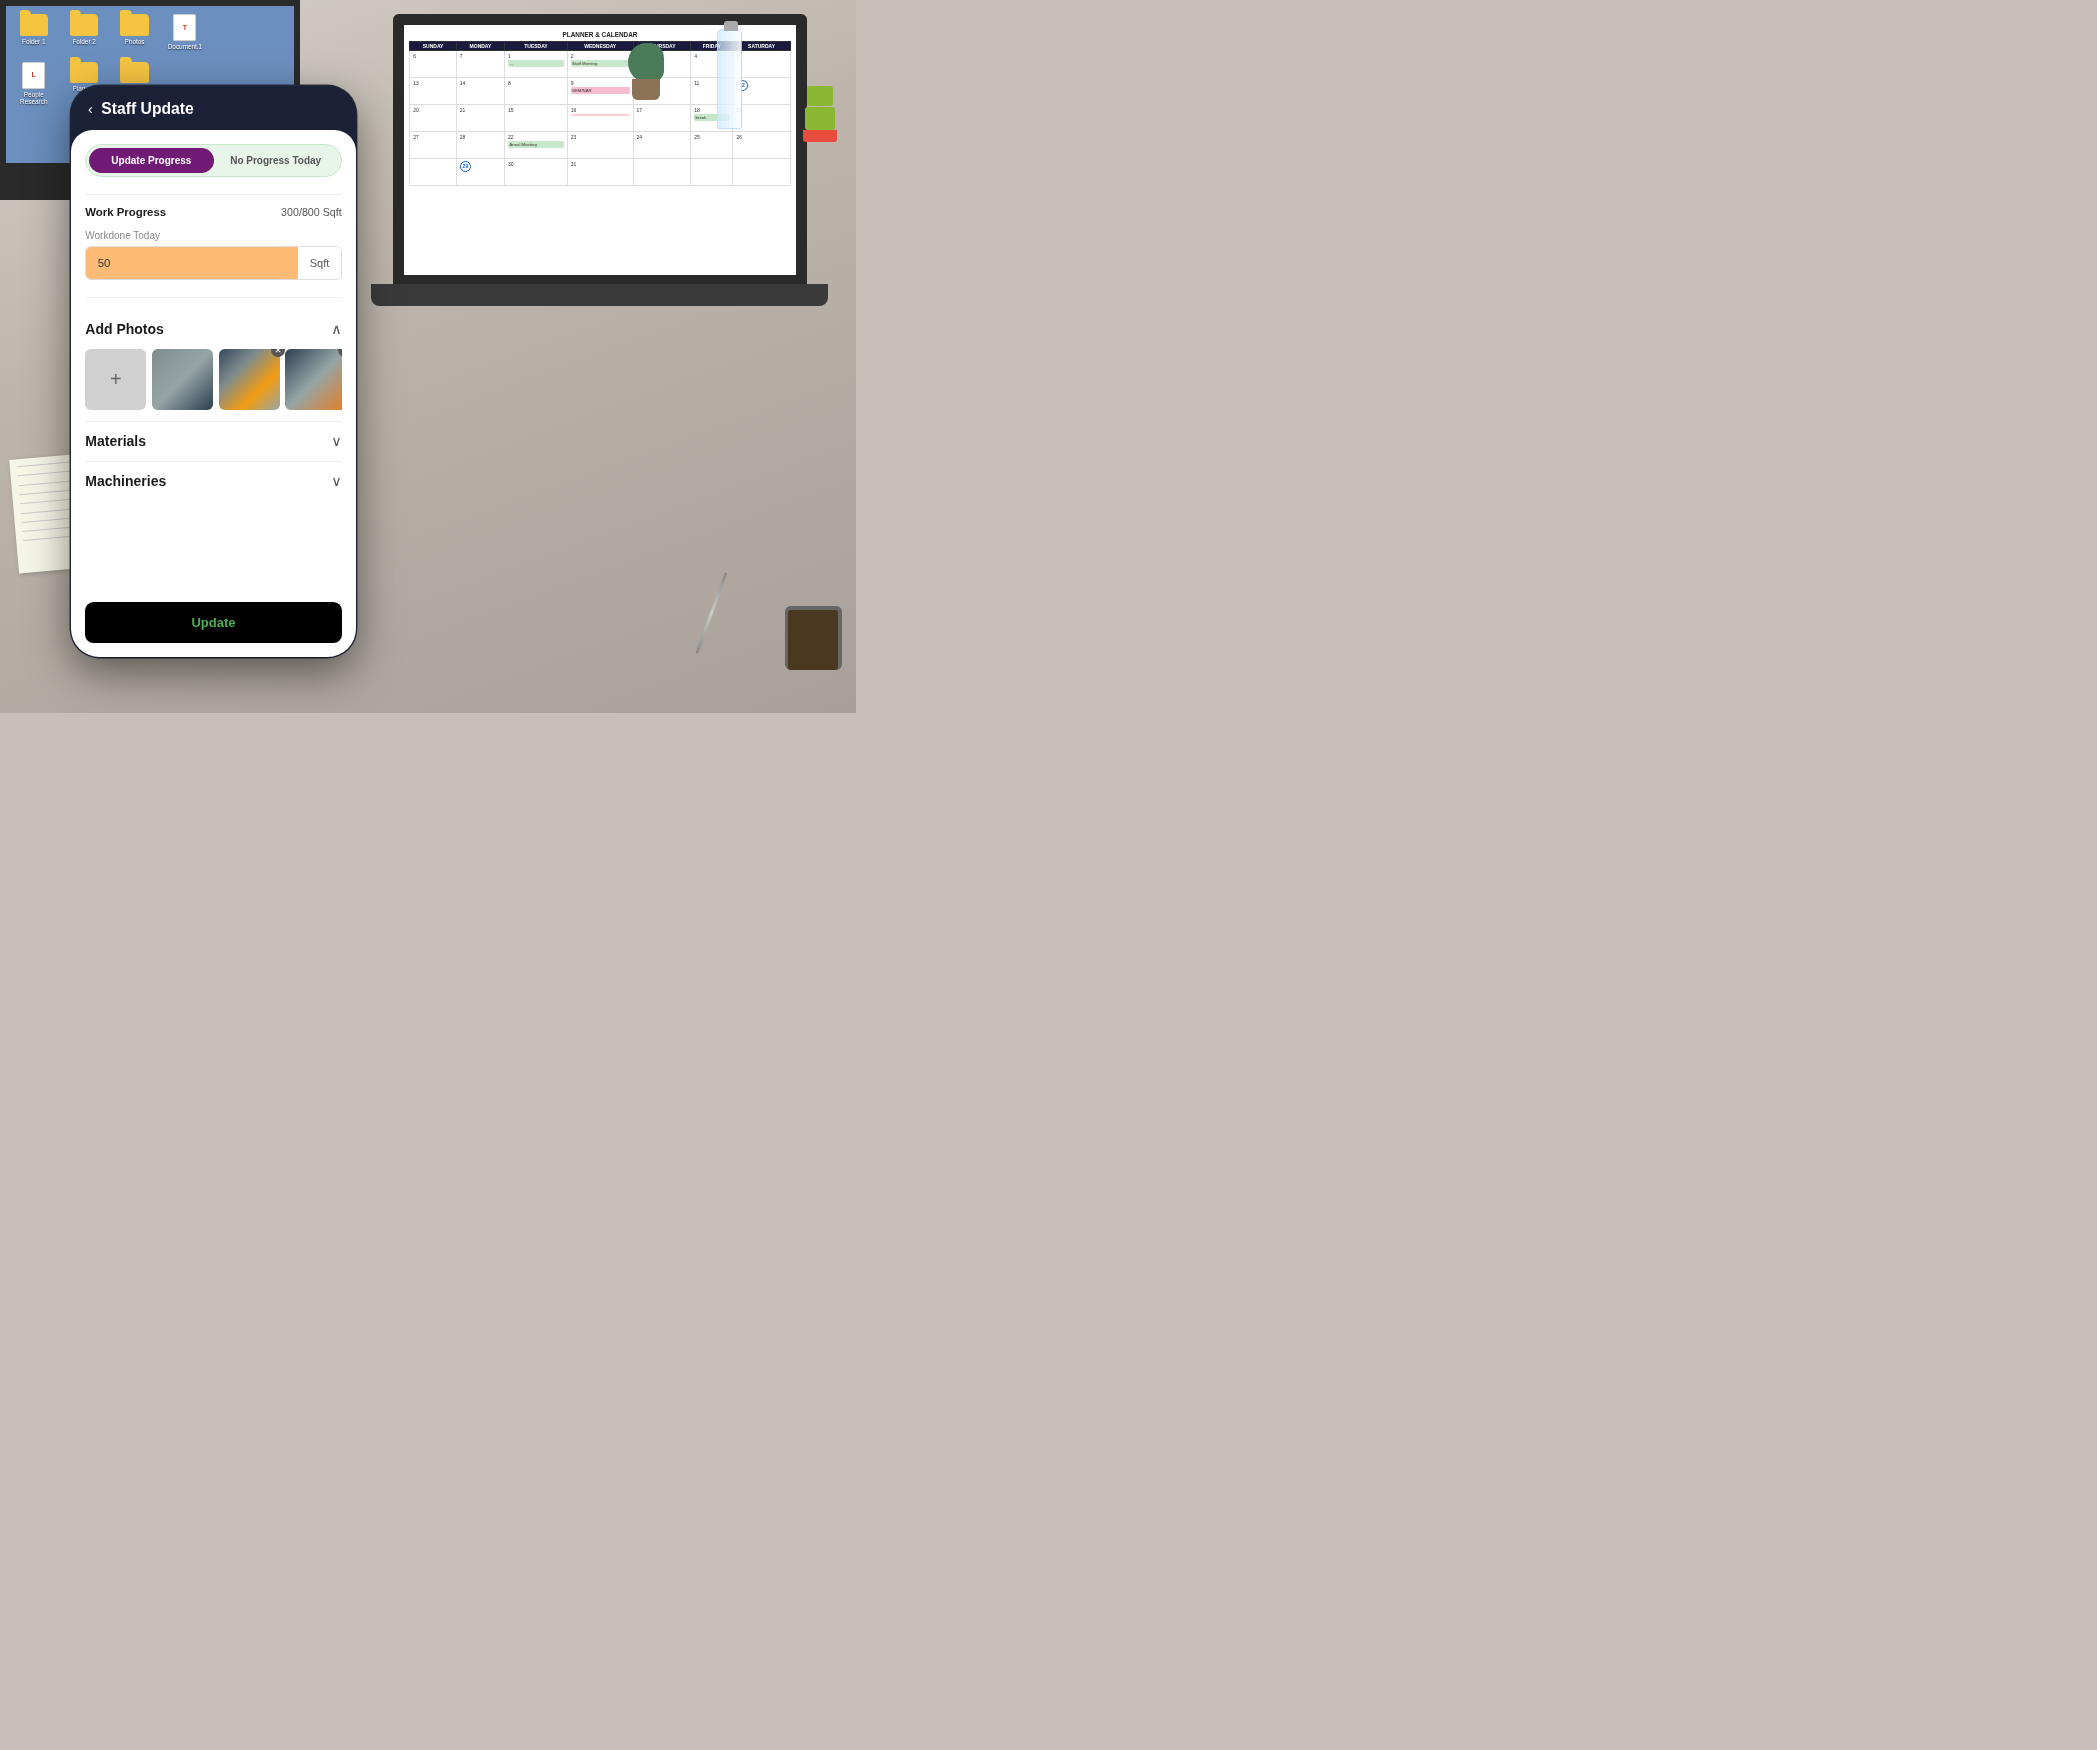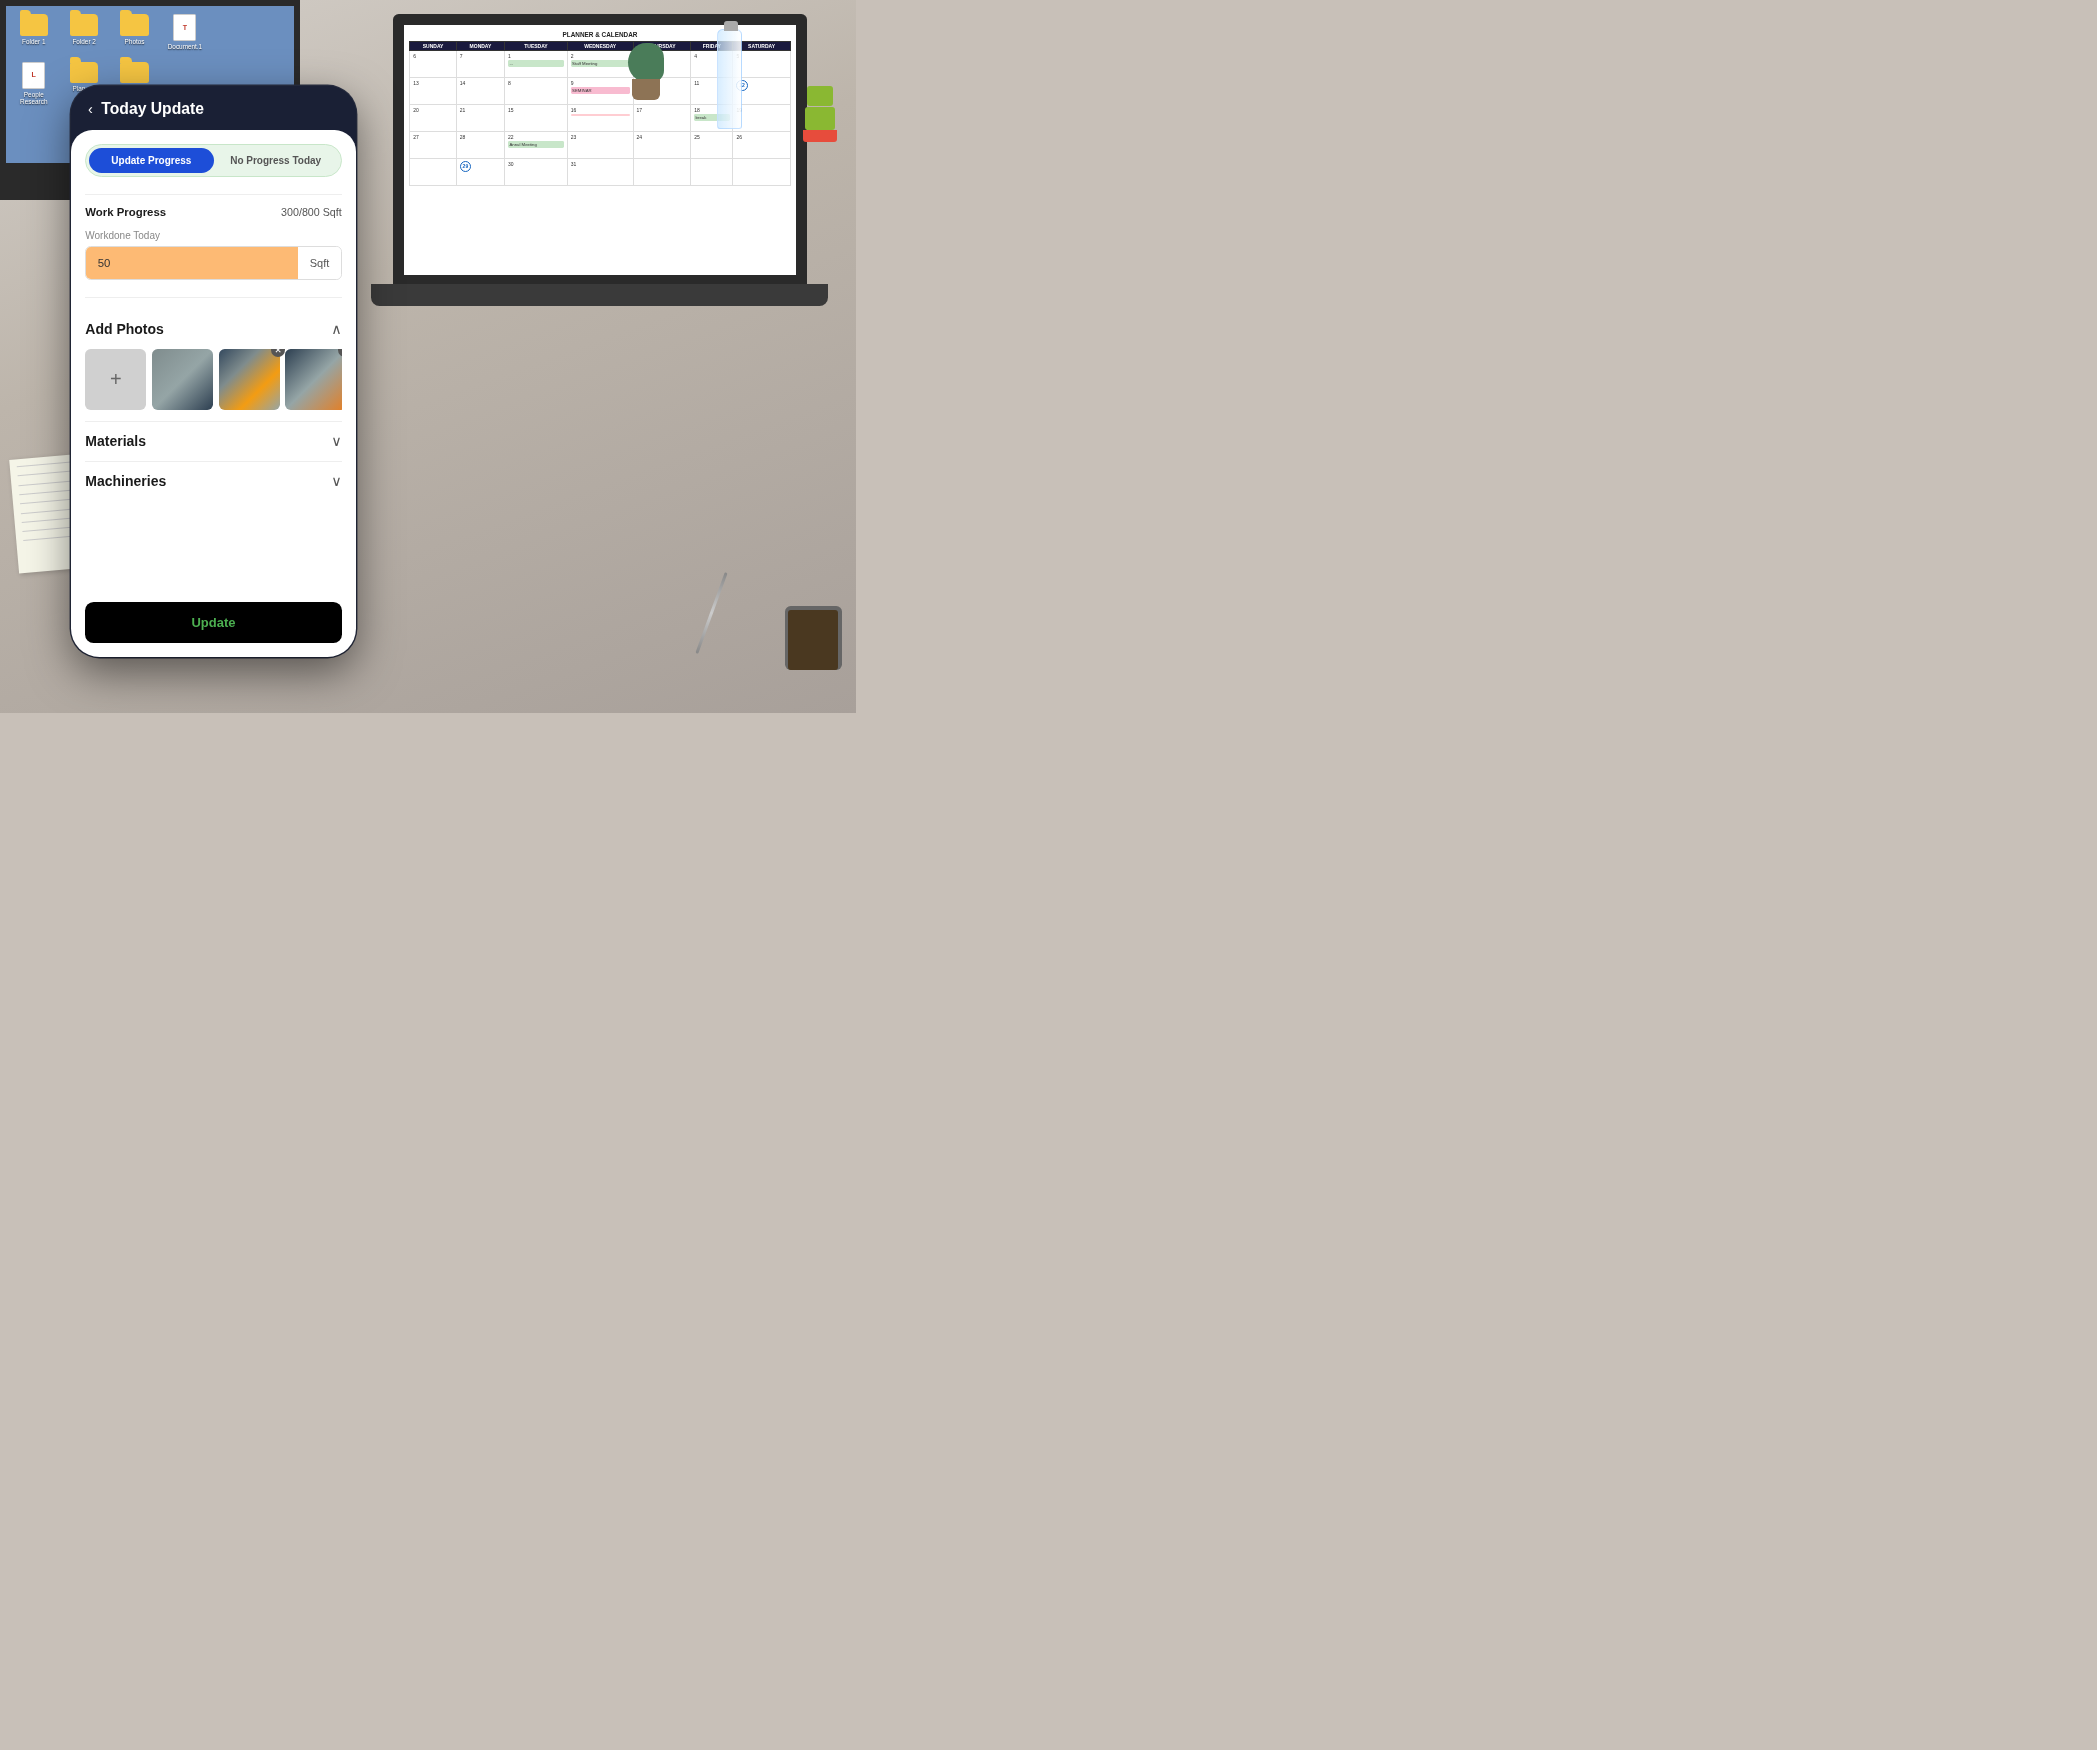--- a/index.html
+++ b/index.html
@@ -350,21 +350,21 @@
       flex: 1;
       padding: 7.1px 11.4px;
       border: none;
       border-radius: 14.3px;
       font-size: 10px;
       font-weight: 600;
       cursor: pointer;
       transition: all 0.2s;
     }
     .toggle-btn.active {
-      background: #1d4ed8;
+      background: #701a75;
       color: white;
     }
     .toggle-btn.inactive {
       background: transparent;
       color: #555;
     }
 
     
     .section-divider {
       border: none;
@@ -672,21 +672,21 @@
   <div class="mug-inner"></div>
 </div>
 
 <div class="pen"></div>
 
 <div class="phone-container">
   <div class="phone-frame">
 
     <div class="phone-header">
       <span class="back-arrow">‹</span>
-      <span class="phone-title">Today Update</span>
+      <span class="phone-title">Staff Update</span>
     </div>
 
     <div class="phone-content">
 
       <div class="toggle-container">
         <button class="toggle-btn active">Update Progress</button>
         <button class="toggle-btn inactive">No Progress Today</button>
       </div>
 
       <hr class="section-divider">

